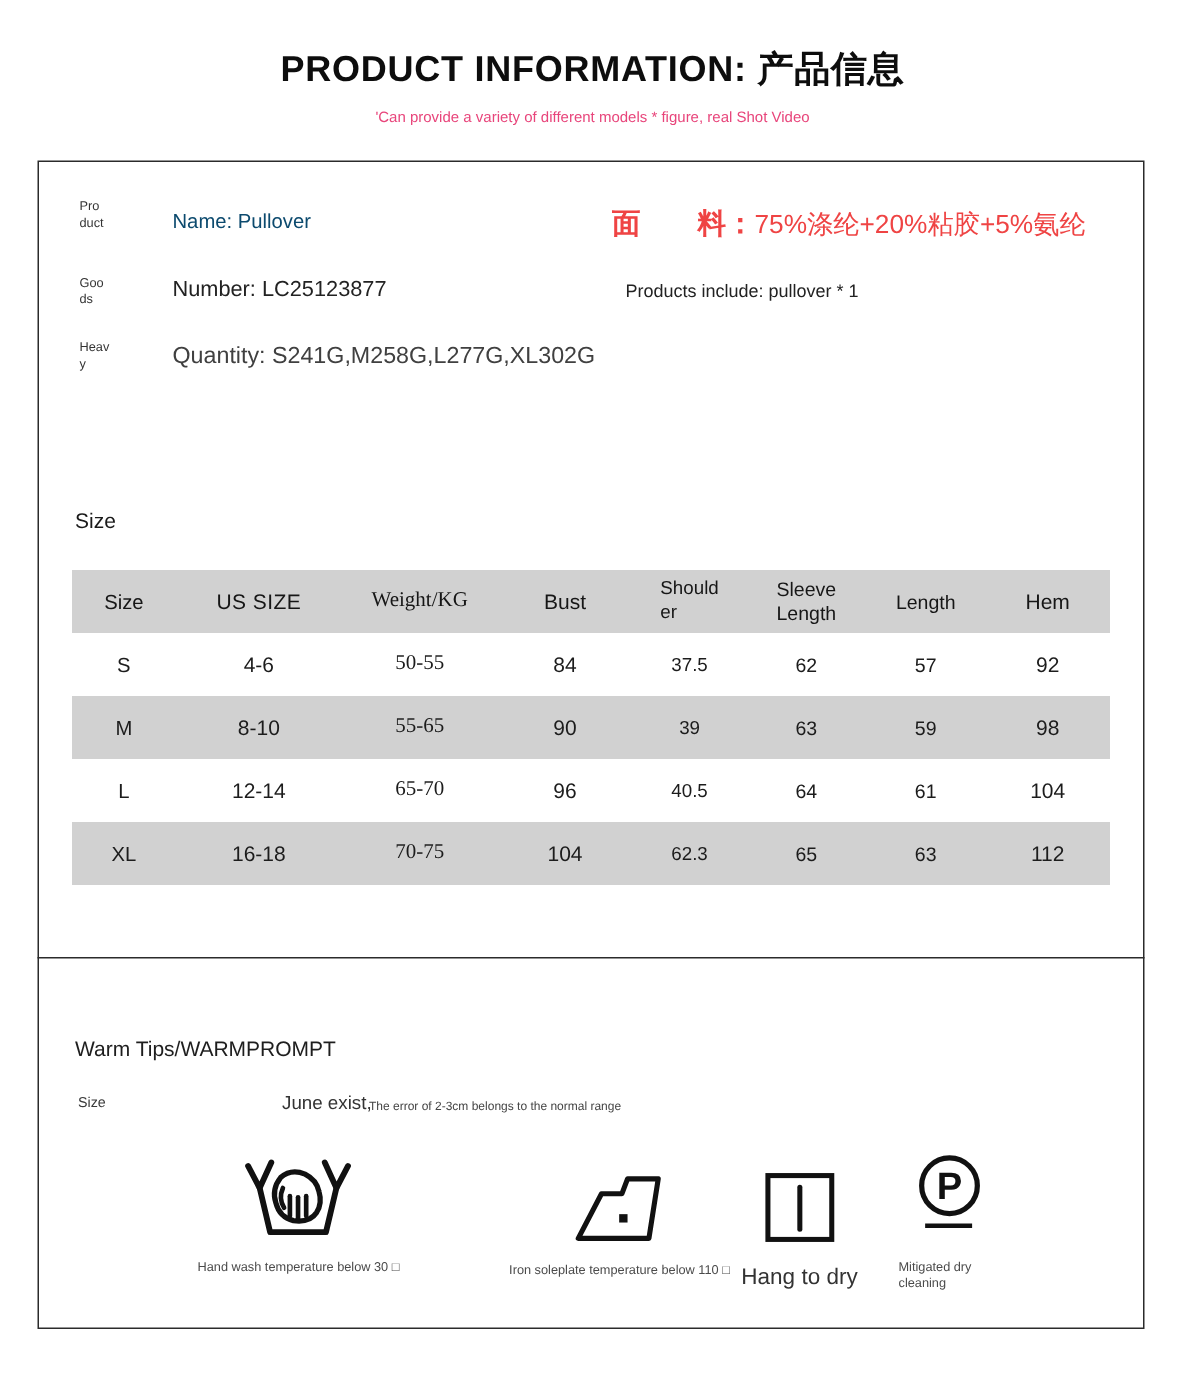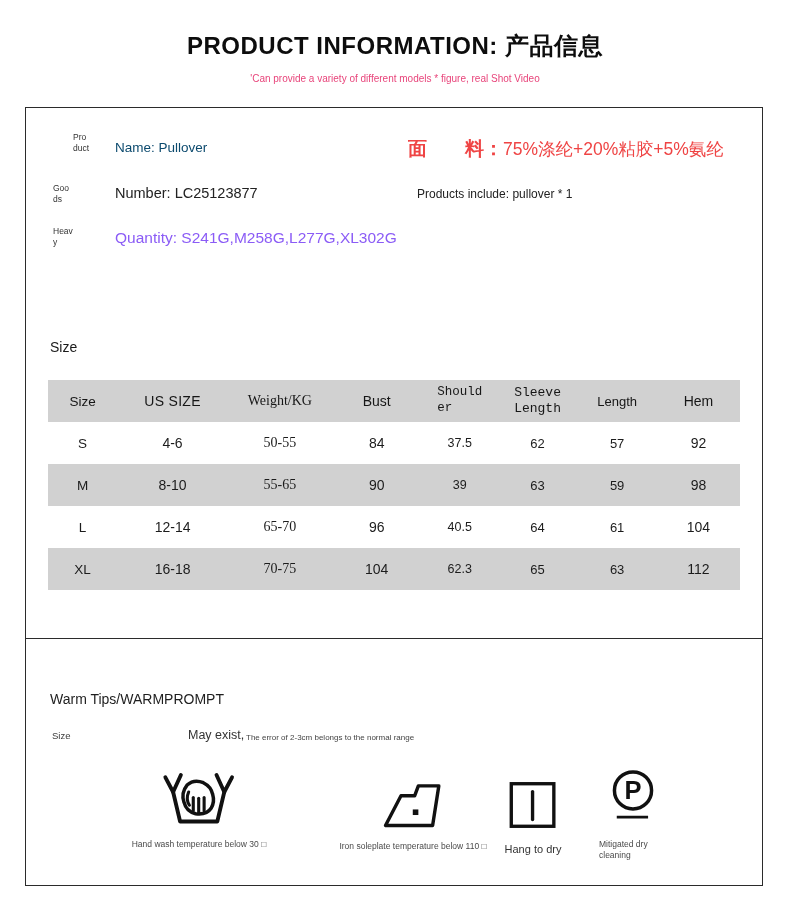--- a/index.html
+++ b/index.html
@@ -9,58 +9,58 @@
   }
   .abs{position:absolute;}
   
   .title{left:0;top:30px;width:790px;text-align:center;font-size:24px;font-weight:bold;color:#0d0d0d;letter-spacing:.5px;}
   .subtitle{left:0;top:73px;width:790px;text-align:center;font-size:10px;color:#e8457b;}
   
   .box{left:25px;top:107px;width:738px;height:779px;border:1.5px solid #2b2b2b;box-sizing:border-box;}
   .divider{left:25px;top:638px;width:738px;border-top:1.5px solid #2b2b2b;height:0;}
   
   .info-label{font-size:8.5px;color:#333;line-height:1.3;white-space:pre-line;}
-  .lbl1{left:53px;top:132px;margin-left:20px;}
+  .lbl1{left:53px;top:132px;}
   .lbl2{left:53px;top:183px;}
   .lbl3{left:53px;top:226px;}
   .val1{left:115px;top:140px;font-size:13.5px;color:#0c4a6e;}
   .val2{left:115px;top:185px;font-size:14.5px;color:#222;}
-  .val3{left:115px;top:229px;font-size:15.5px;color:#8b5cf6;}
+  .val3{left:115px;top:229px;font-size:15.5px;color:#404040;}
   .fabric{left:408px;top:136px;font-size:17.5px;color:#ef4444;white-space:nowrap;}
   .fabric .flabel{font-weight:bold;font-size:19px;}
   .products-include{left:417px;top:187px;font-size:12px;color:#222;}
   .selling-point{left:50px;top:279px;font-size:9.5px;color:#2a2a2a;}
   .size-heading{left:50px;top:339px;font-size:14px;color:#1a1a1a;}
   
   .size-table{left:48px;top:380px;width:692px;}
   .t-row{display:flex;width:100%;height:42px;align-items:center;}
   .t-row.gray{background:#d1d1d1;}
   .t-row.head{height:42px;}
   .cell{text-align:center;box-sizing:border-box;}
   .c0{width:10%;} .c1{width:16%;} .c2{width:15%;font-family:Liberation Serif, serif;} .c3{width:13%;}
   .c4{width:11%;} .c5{width:11.5%;} .c6{width:11.5%;} .c7{width:12%;}
   .head .c0{font-size:15px;} .head .c1{font-size:15px;letter-spacing:.3px;}
   .head .c2{font-size:12.5px;} .head .c3{font-size:16px;}
   .head .c4,.head .c5{font-size:9px;}
   .head .c6{font-size:10.5px;} .head .c7{font-size:16px;}
-  .head .wrap{display:inline-block;text-align:left;white-space:pre-line;line-height:1.25;font-family:Liberation Mono, monospace;}
+  .head .wrap{display:inline-block;text-align:left;white-space:pre-line;line-height:1.25;}
   .t-row .c0{font-size:13.5px;} .t-row .c1,.t-row .c2{font-size:14px;}
   .t-row .c3{font-size:14px;} .t-row .c4{font-size:12.5px;}
   .t-row .c5,.t-row .c6{font-size:13px;} .t-row .c7{font-size:14px;}
   .head .cell{color:#161616;}
   
   .wt-heading{left:50px;top:691px;font-size:14px;color:#1e1e1e;}
   .wt-size{left:52px;top:730px;font-size:9.5px;color:#3a3a3a;}
   .wt-may{left:188px;top:728px;font-size:12.5px;color:#333;}
   .wt-note{left:246px;top:733px;font-size:8px;color:#444;}
   
   .care-item{position:absolute;display:flex;flex-direction:column;align-items:center;transform:translateX(-50%);}
   .care-icon{display:flex;align-items:flex-end;justify-content:center;height:64px;}
   .care-caption{margin-top:9px;font-size:8.5px;color:#4a4a4a;white-space:nowrap;}
-  .care-caption.big{font-size:11px;color:#333;}
+  .care-caption.big{font-size:15px;color:#333;}
   .care-caption.wrapped{white-space:normal;width:68px;text-align:left;line-height:1.3;}
   svg{display:block;}
 </style>
 </head>
 <body>
 
 <div class="page">
 
   <div class="abs title">PRODUCT INFORMATION: 产品信息</div>
   <div class="abs subtitle">'Can provide a variety of different models * figure, real Shot Video</div>
@@ -139,21 +139,21 @@
       <div class="cell c3">104</div>
       <div class="cell c4">62.3</div>
       <div class="cell c5">65</div>
       <div class="cell c6">63</div>
       <div class="cell c7">112</div>
     </div>
   </div>
 
   <div class="abs wt-heading">Warm Tips/WARMPROMPT</div>
   <div class="abs wt-size">Size</div>
-  <div class="abs wt-may">May exist,</div>
+  <div class="abs wt-may">June exist,</div>
   <div class="abs wt-note">The error of 2-3cm belongs to the normal range</div>
 
   <div class="care-item" style="left:155px;top:766px;margin-left:44px;">
     <div class="care-icon">
       <svg width="78" height="62" viewBox="0 0 100 80">
         <g stroke="#111" stroke-width="5" fill="none" stroke-linecap="round" stroke-linejoin="round">
           <polyline points="7,12 17,31 27,9"></polyline>
           <polyline points="73,9 83,31 93,12"></polyline>
           <polyline points="17,31 26,69 74,69 83,31"></polyline>
         </g>

